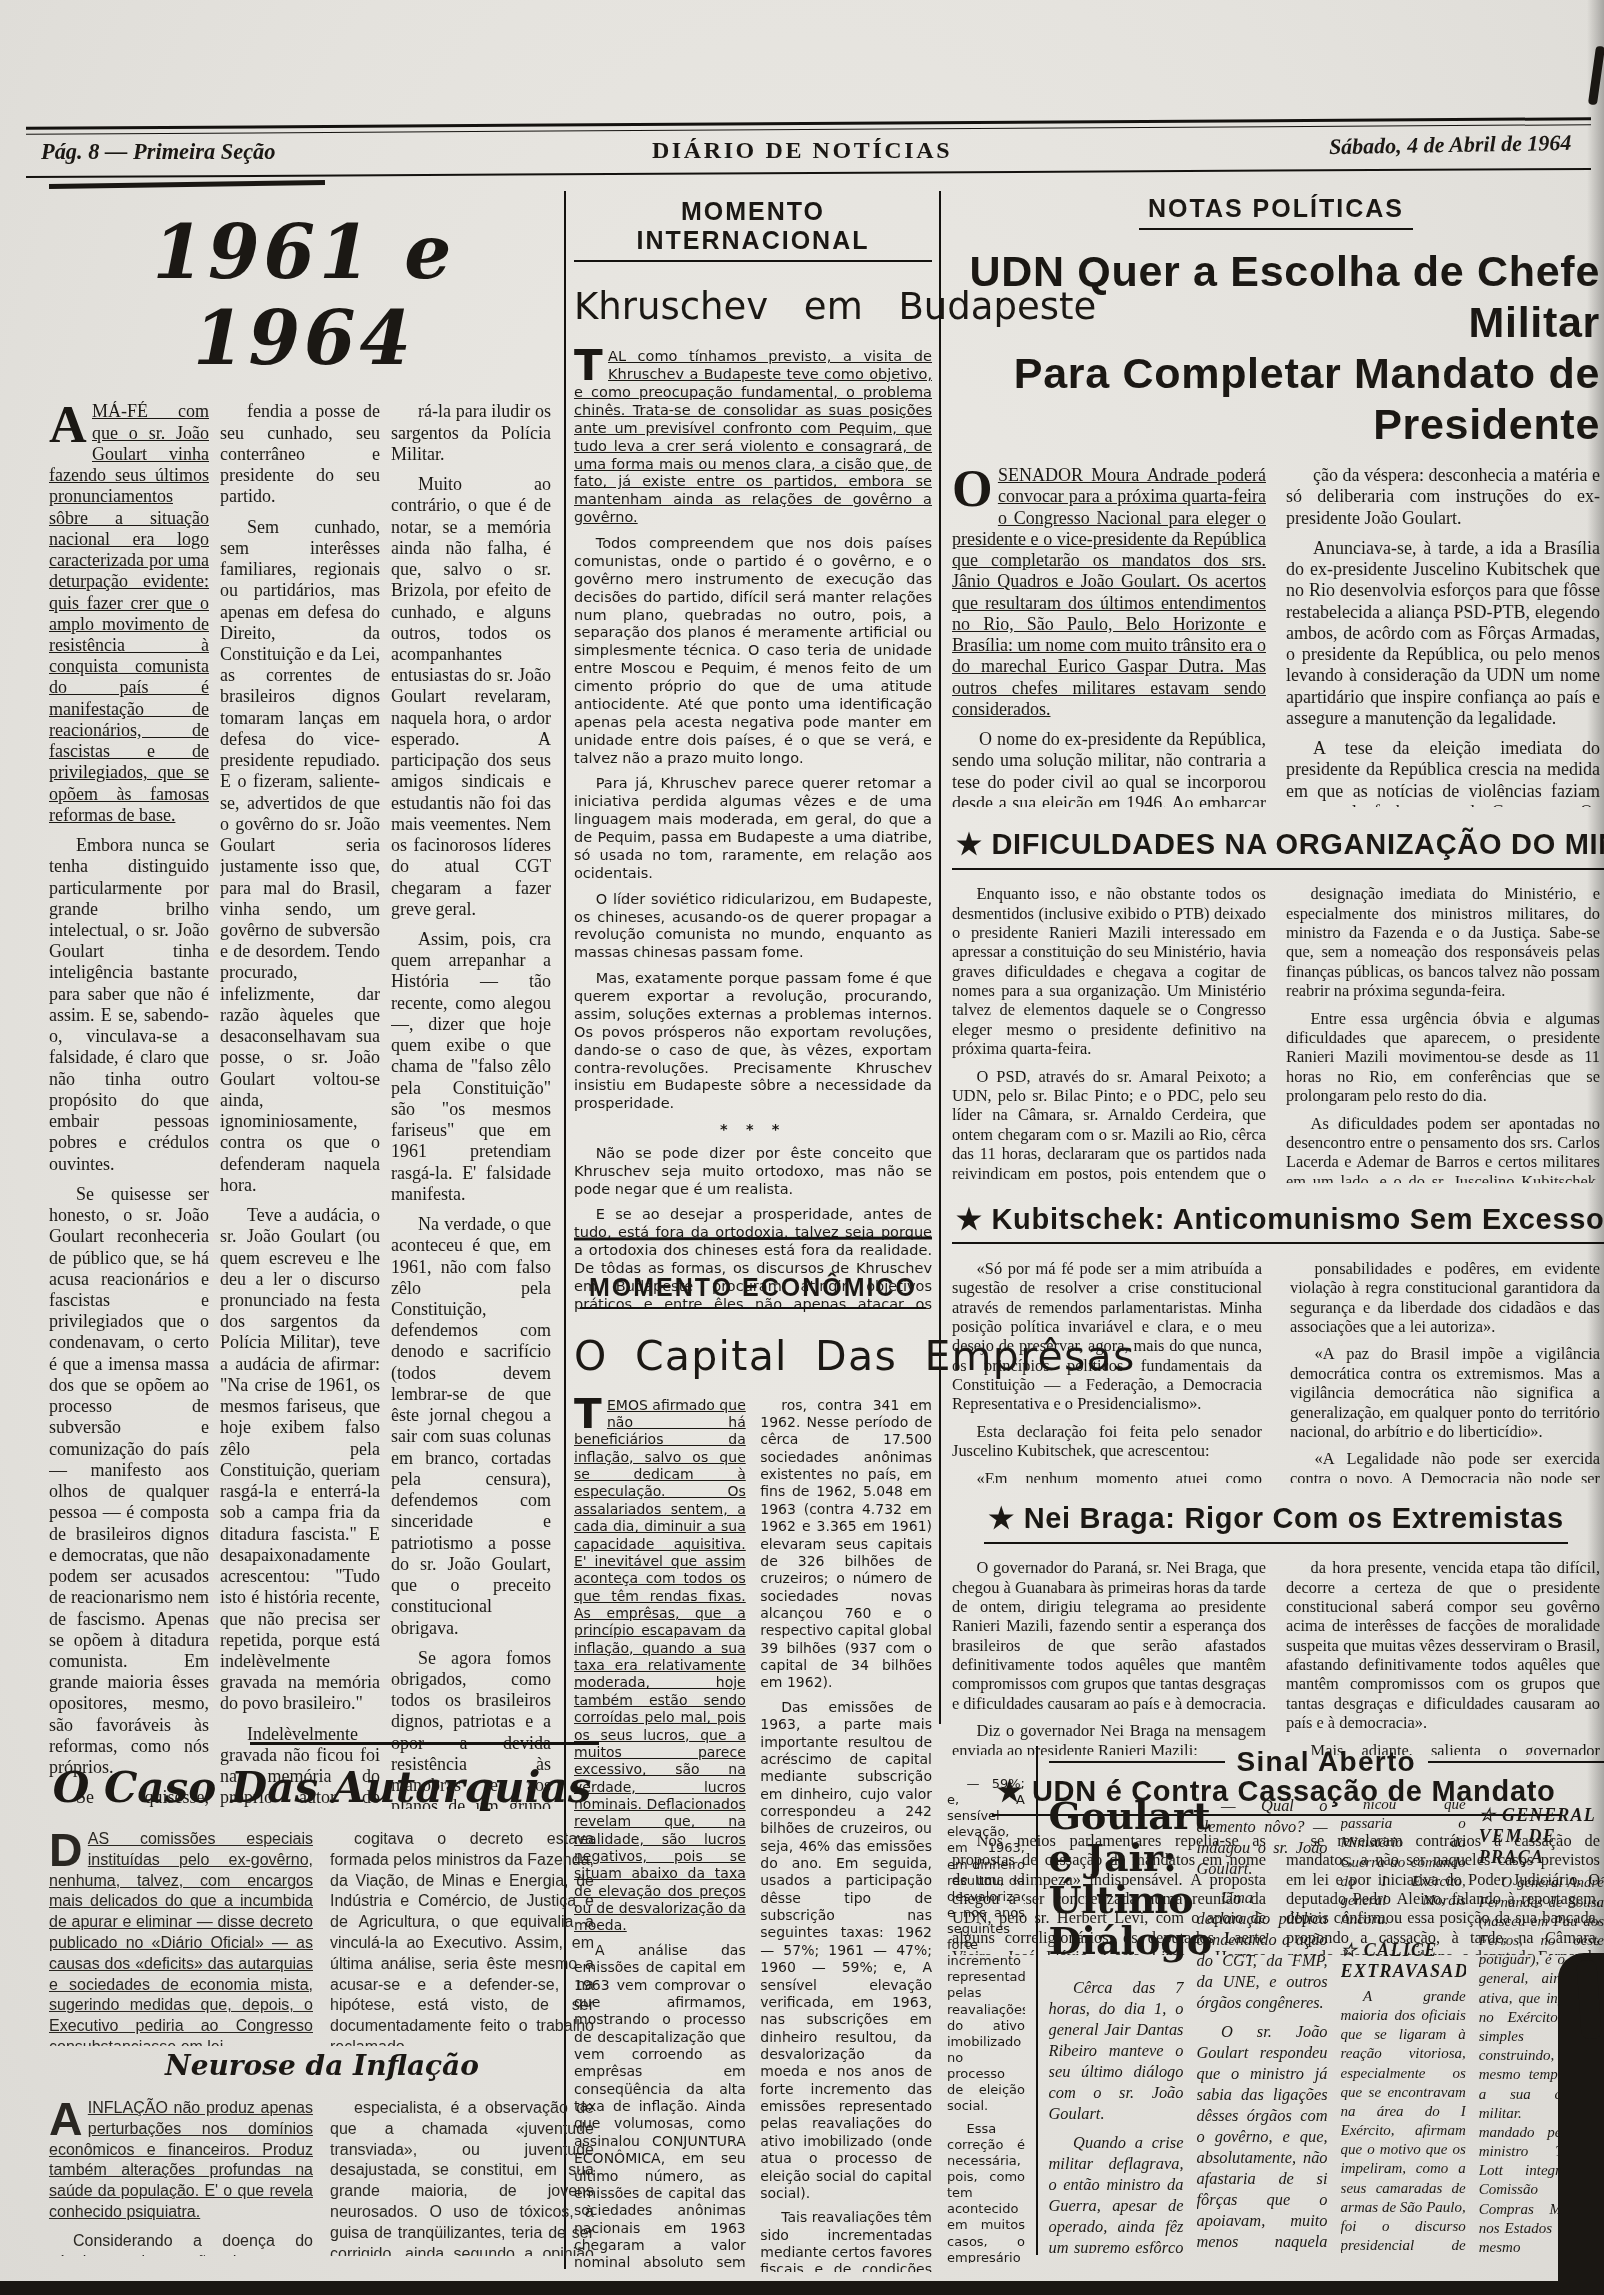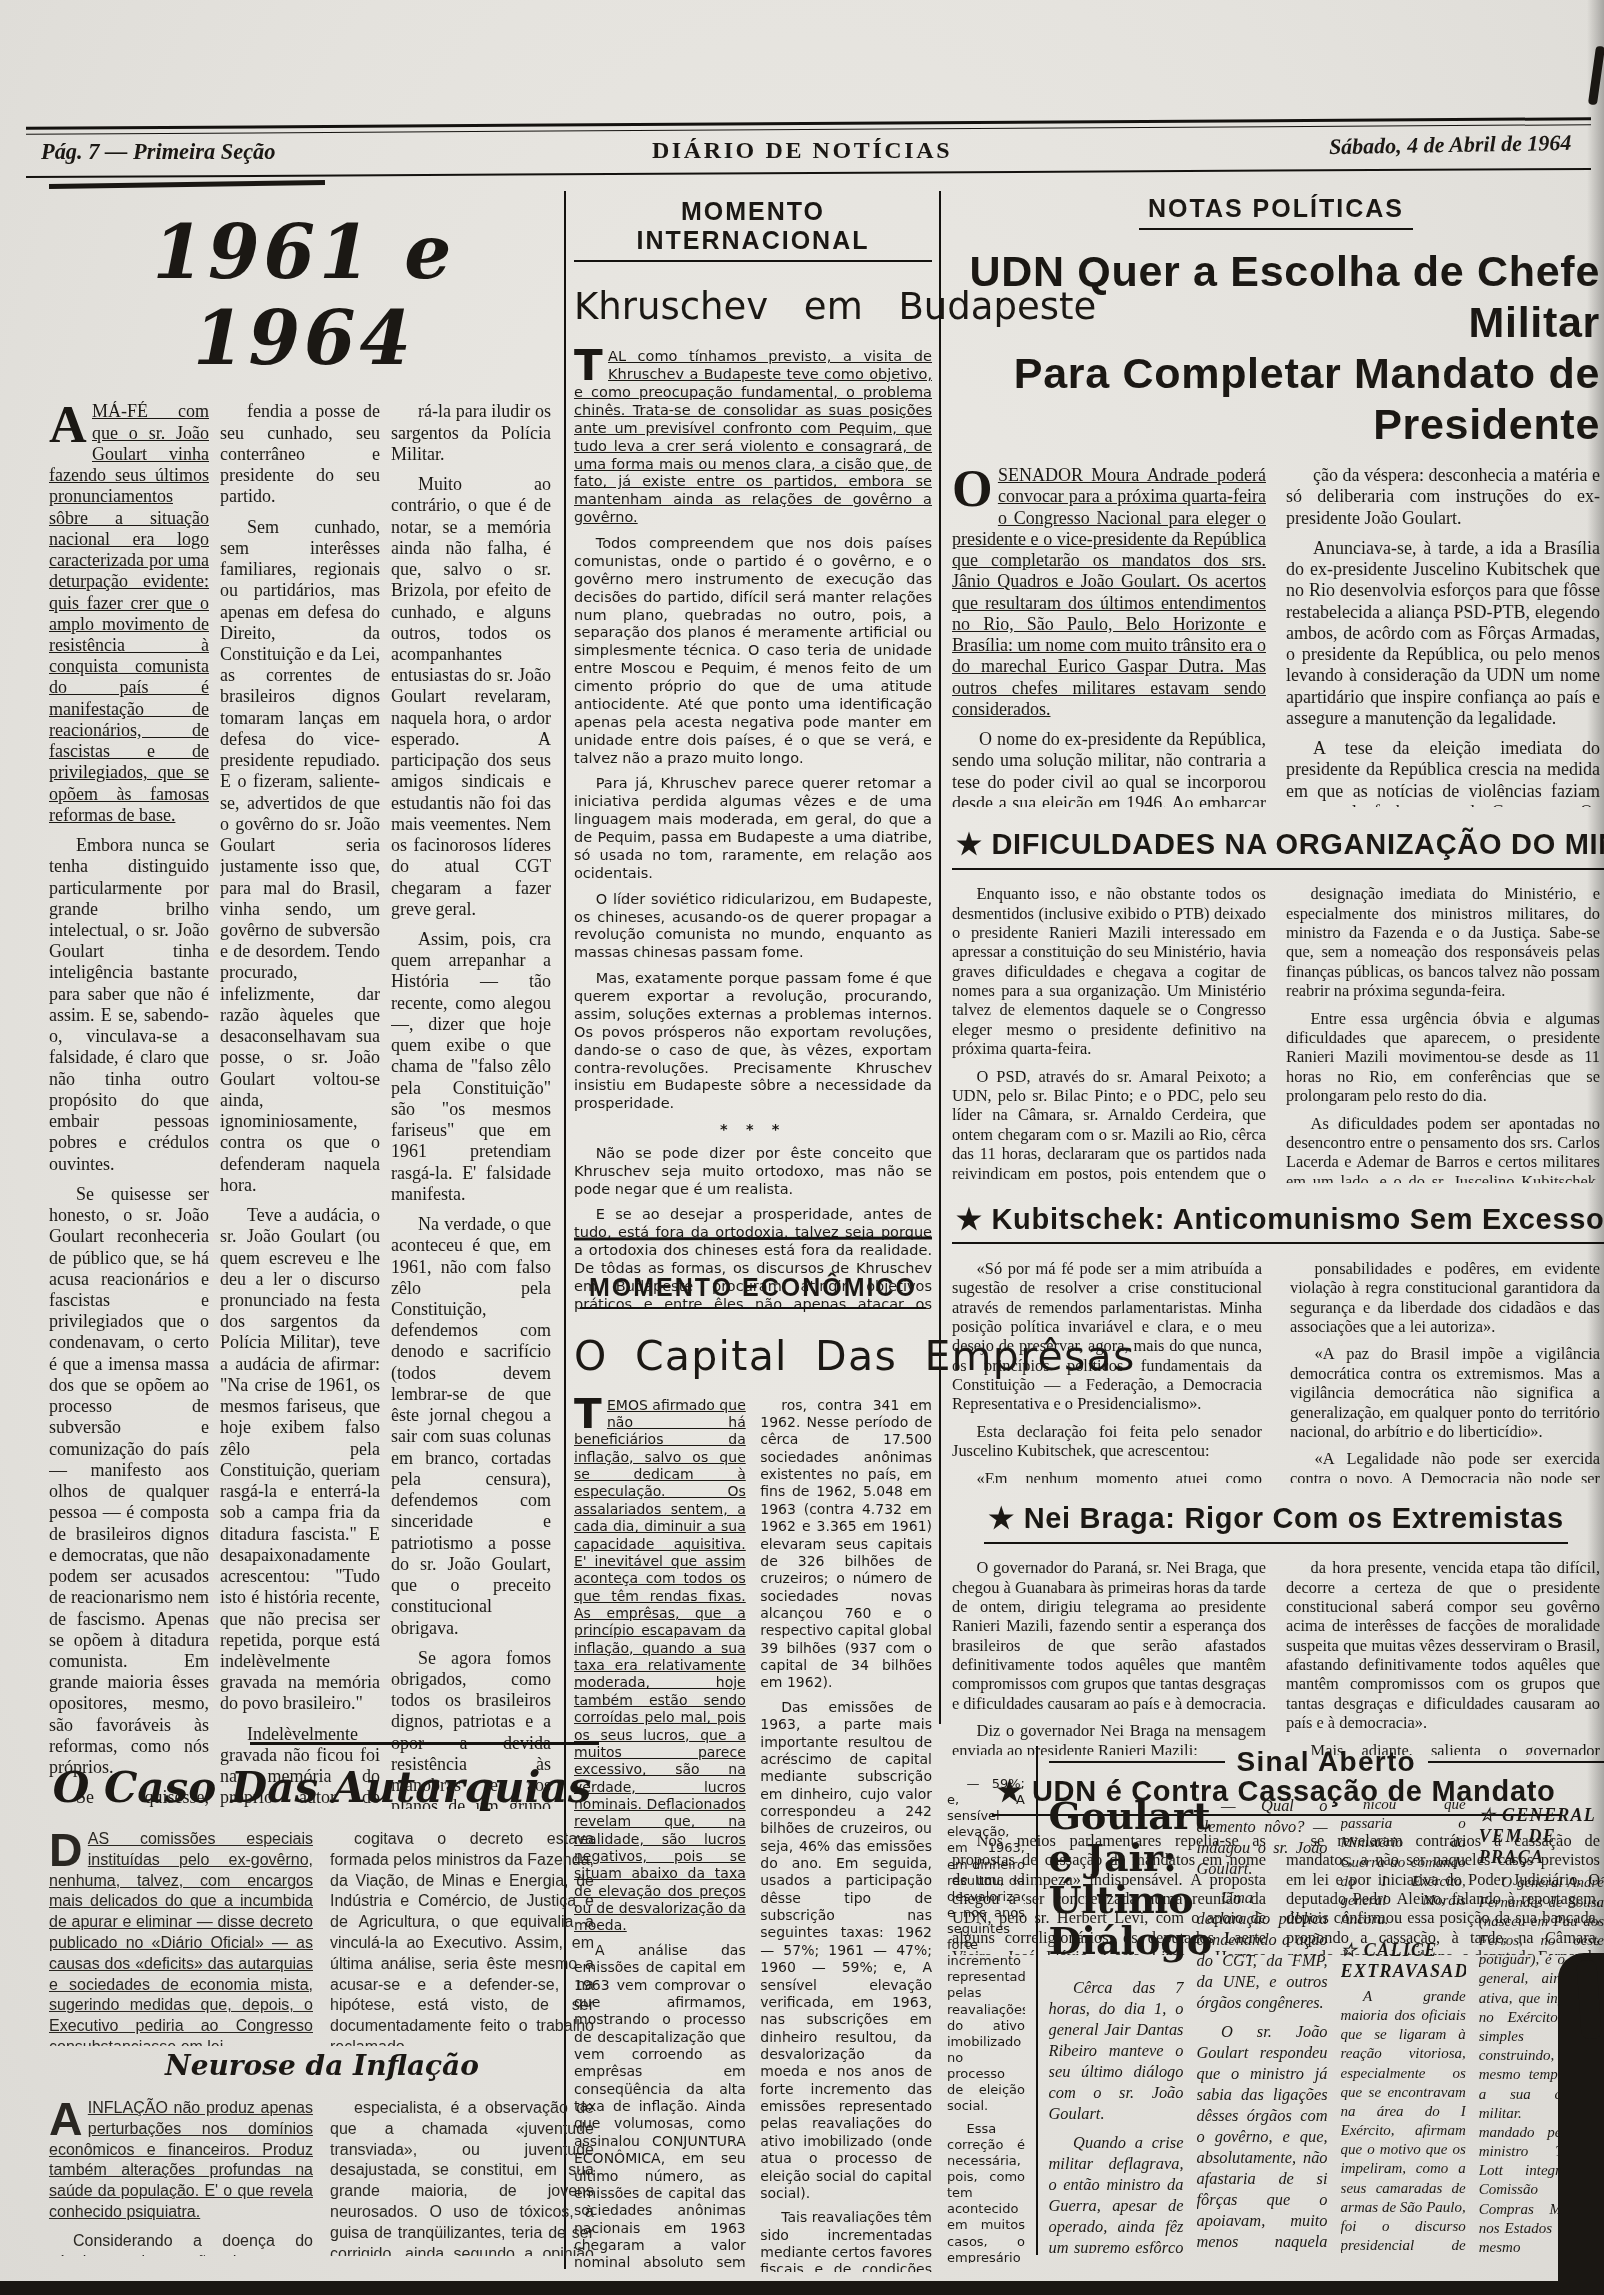--- a/index.html
+++ b/index.html
@@ -58,21 +58,21 @@
   .sinal-kicker span{font:700 28px "Liberation Sans",sans-serif;letter-spacing:1.3px;}
 
   
   .smudge{position:absolute;background:#1a1713;}
 </style>
 </head>
 <body data-name="newspaper-page">
 
 <div class="rule" data-name="header-top-rule" style="left:26px;top:122px;width:1565px;height:2.6px;transform:rotate(-0.35deg);"></div>
 <div class="rule" data-name="header-top-rule-2" style="left:26px;top:129px;width:1565px;height:1.3px;transform:rotate(-0.35deg);"></div>
-<div class="abs masthead-left" data-name="page-number" style="left:41px;top:139px;">Pág. 7 — Primeira Seção</div>
+<div class="abs masthead-left" data-name="page-number" style="left:41px;top:139px;">Pág. 8 — Primeira Seção</div>
 <div class="abs masthead-center" data-name="newspaper-title" style="left:0;top:137px;width:1604px;text-align:center;">DIÁRIO DE NOTÍCIAS</div>
 <div class="abs masthead-right" data-name="page-date" style="right:33px;top:132px;transform:rotate(-1deg);">Sábado, 4 de Abril de 1964</div>
 <div class="rule" data-name="header-bottom-rule" style="left:26px;top:172px;width:1565px;height:2px;transform:rotate(-0.3deg);"></div>
 
 <div class="rule" data-name="divider-vertical-left" style="left:564px;top:191px;width:2px;height:2078px;"></div>
 <div class="rule" data-name="divider-vertical-right" style="left:939px;top:191px;width:2px;height:1533px;"></div>
 
 <div class="abs" data-name="editorial-article" style="left:49px;top:191px;width:510px;">
   <div class="smudge" data-name="ink-smudge" style="left:0;top:-9.2px;width:276px;height:4.6px;transform:rotate(-0.8deg);"></div>
   <div class="editorial-title" data-name="editorial-title" style="margin:18.4px 0 20px 0;">1961 e 1964</div>

